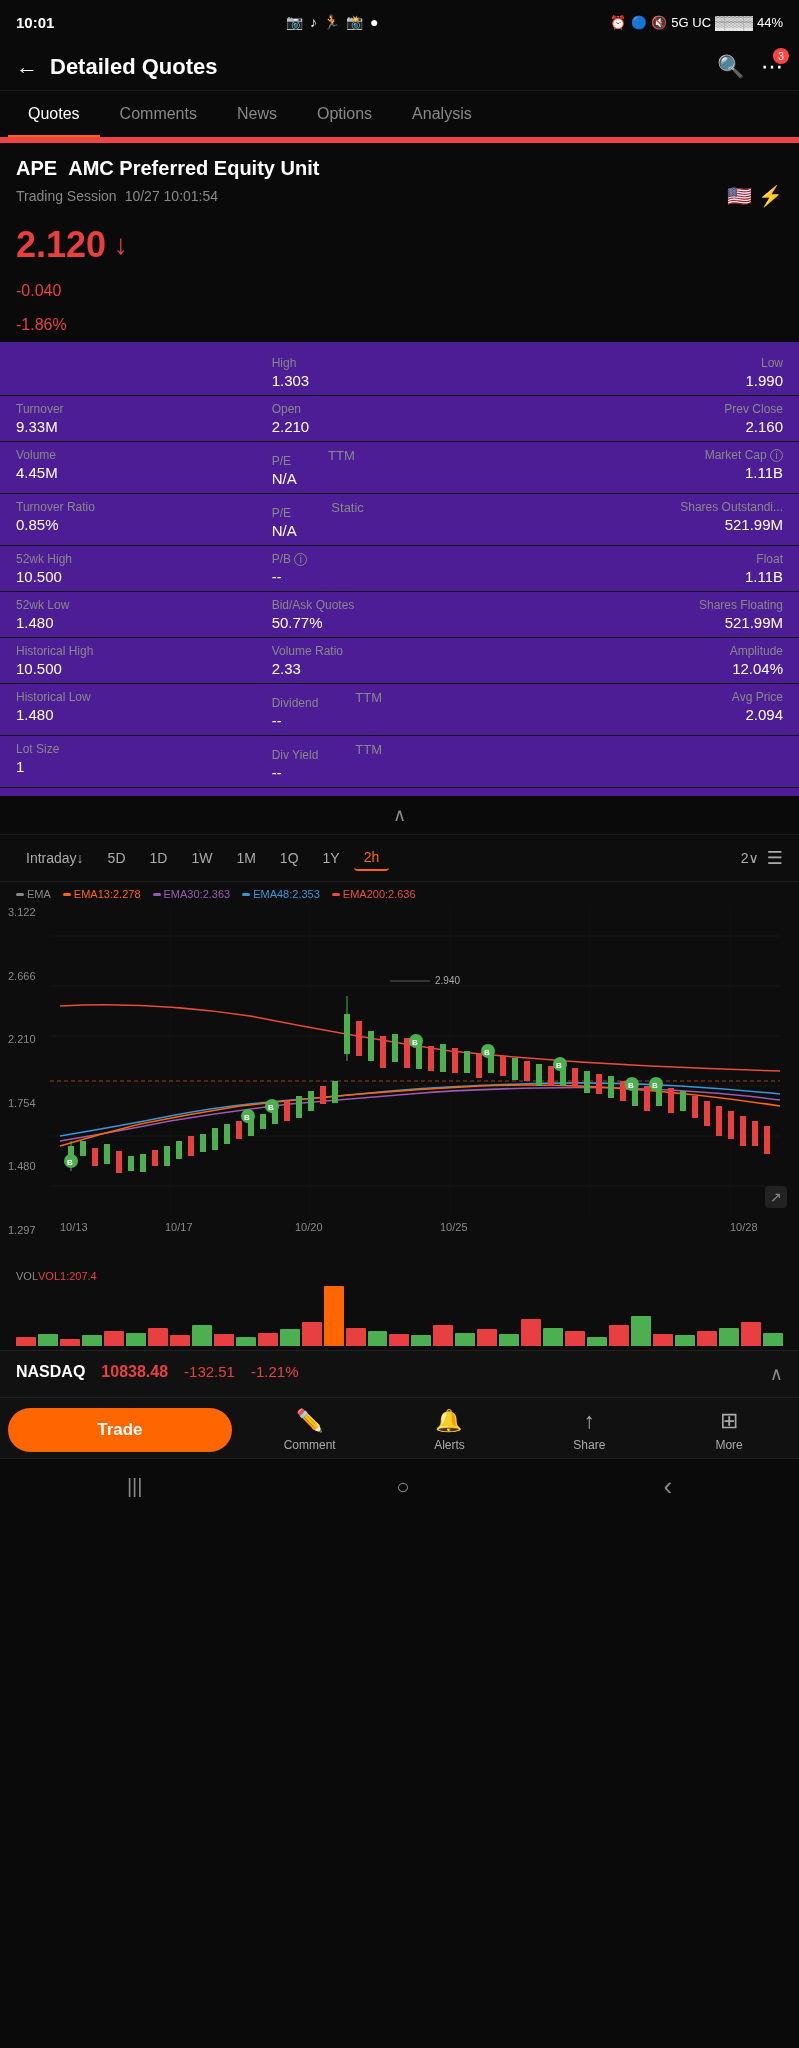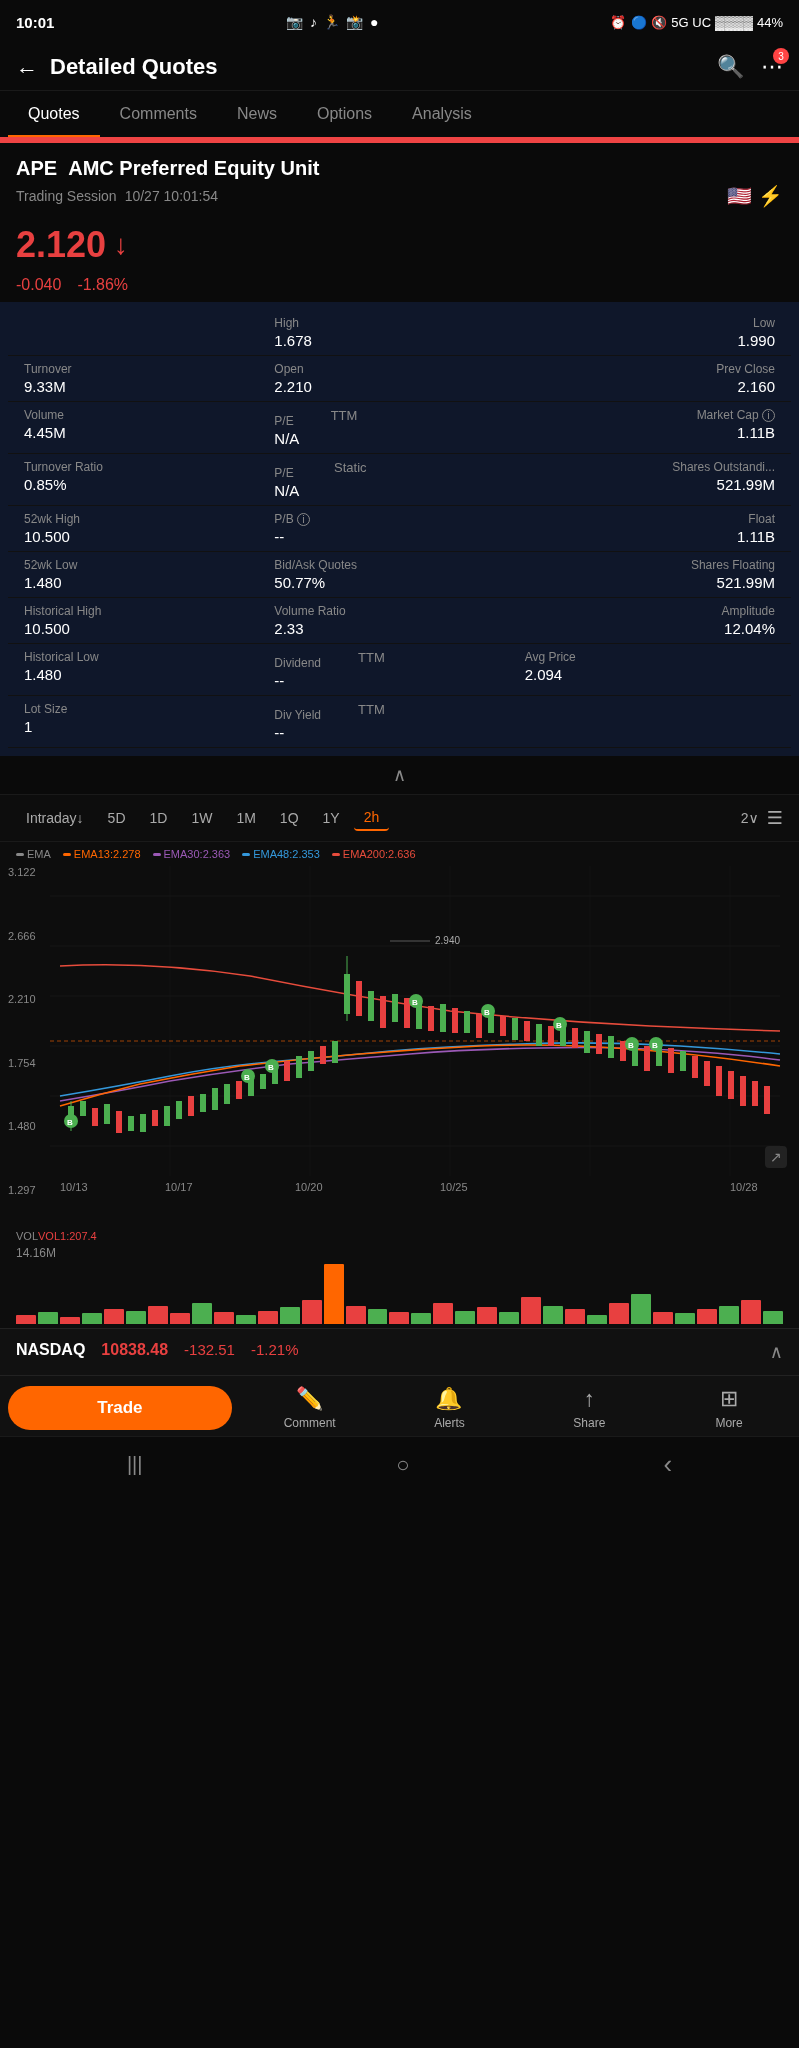--- a/index.html
+++ b/index.html
@@ -115,29 +115,30 @@
       font-weight: 700;
       color: #e84040;
       display: flex;
       align-items: center;
       gap: 8px;
     }
     .price-arrow { font-size: 28px; color: #e84040; }
     .price-change-row {
       display: flex;
       gap: 16px;
-      margin-top: 10px;
+      margin-top: 16px;
+      flex-direction: column;
     }
     .price-change { font-size: 16px; color: #e84040; }
     .price-pct { font-size: 16px; color: #e84040; }
 
     
     .stats-grid {
-      background: #0f172a;
-      padding: 8px 8px;
+      background: #4c1d95;
+      padding: 8px 0;
     }
     .stats-row {
       display: grid;
       grid-template-columns: 1fr 1fr 1fr;
       padding: 6px 16px;
       border-bottom: 1px solid #111;
     }
     .stat-cell { }
     .stat-label {
       font-size: 12px;
@@ -389,21 +390,21 @@
     <span class="price-pct">-1.86%</span>
   </div>
 </div>
 
 <div class="stats-grid">
 
   <div class="stats-row">
     <div class="stat-cell"></div>
     <div class="stat-cell">
       <div class="stat-label">High</div>
-      <div class="stat-value">1.678</div>
+      <div class="stat-value">1.303</div>
     </div>
     <div class="stat-cell" style="text-align:right;">
       <div class="stat-label">Low</div>
       <div class="stat-value">1.990</div>
     </div>
   </div>
 
   <div class="stats-row">
     <div class="stat-cell">
       <div class="stat-label">Turnover</div>
@@ -496,21 +497,21 @@
 
   <div class="stats-row">
     <div class="stat-cell">
       <div class="stat-label">Historical Low</div>
       <div class="stat-value">1.480</div>
     </div>
     <div class="stat-cell">
       <div class="stat-label">Dividend<sup>TTM</sup></div>
       <div class="stat-value">--</div>
     </div>
-    <div class="stat-cell" style="">
+    <div class="stat-cell" style="text-align:right;">
       <div class="stat-label">Avg Price</div>
       <div class="stat-value">2.094</div>
     </div>
   </div>
 
   <div class="stats-row">
     <div class="stat-cell">
       <div class="stat-label">Lot Size</div>
       <div class="stat-value">1</div>
     </div>
@@ -693,21 +694,20 @@
       <rect x="765" y="280" width="22" height="22" rx="4" fill="#222"></rect>
       <text x="770" y="296" font-size="14" fill="#888">↗</text>
     </svg>
   </div>
 
   <div class="volume-section">
     <div style="display:flex;gap:0;align-items:center;margin-bottom:4px;">
       <span style="font-size:11px;color:#888;">VOL</span>
       <span style="font-size:11px;color:#e84040;">VOL1:207.4</span>
     </div>
-    <div style="font-size:12px;color:#888;margin-bottom:4px;">14.16M</div>
     <div class="vol-bars">
       <div class="vol-bar" style="height:15%;"></div>
       <div class="vol-bar green" style="height:20%;"></div>
       <div class="vol-bar" style="height:12%;"></div>
       <div class="vol-bar green" style="height:18%;"></div>
       <div class="vol-bar" style="height:25%;"></div>
       <div class="vol-bar green" style="height:22%;"></div>
       <div class="vol-bar" style="height:30%;"></div>
       <div class="vol-bar" style="height:18%;"></div>
       <div class="vol-bar green" style="height:35%;"></div>

